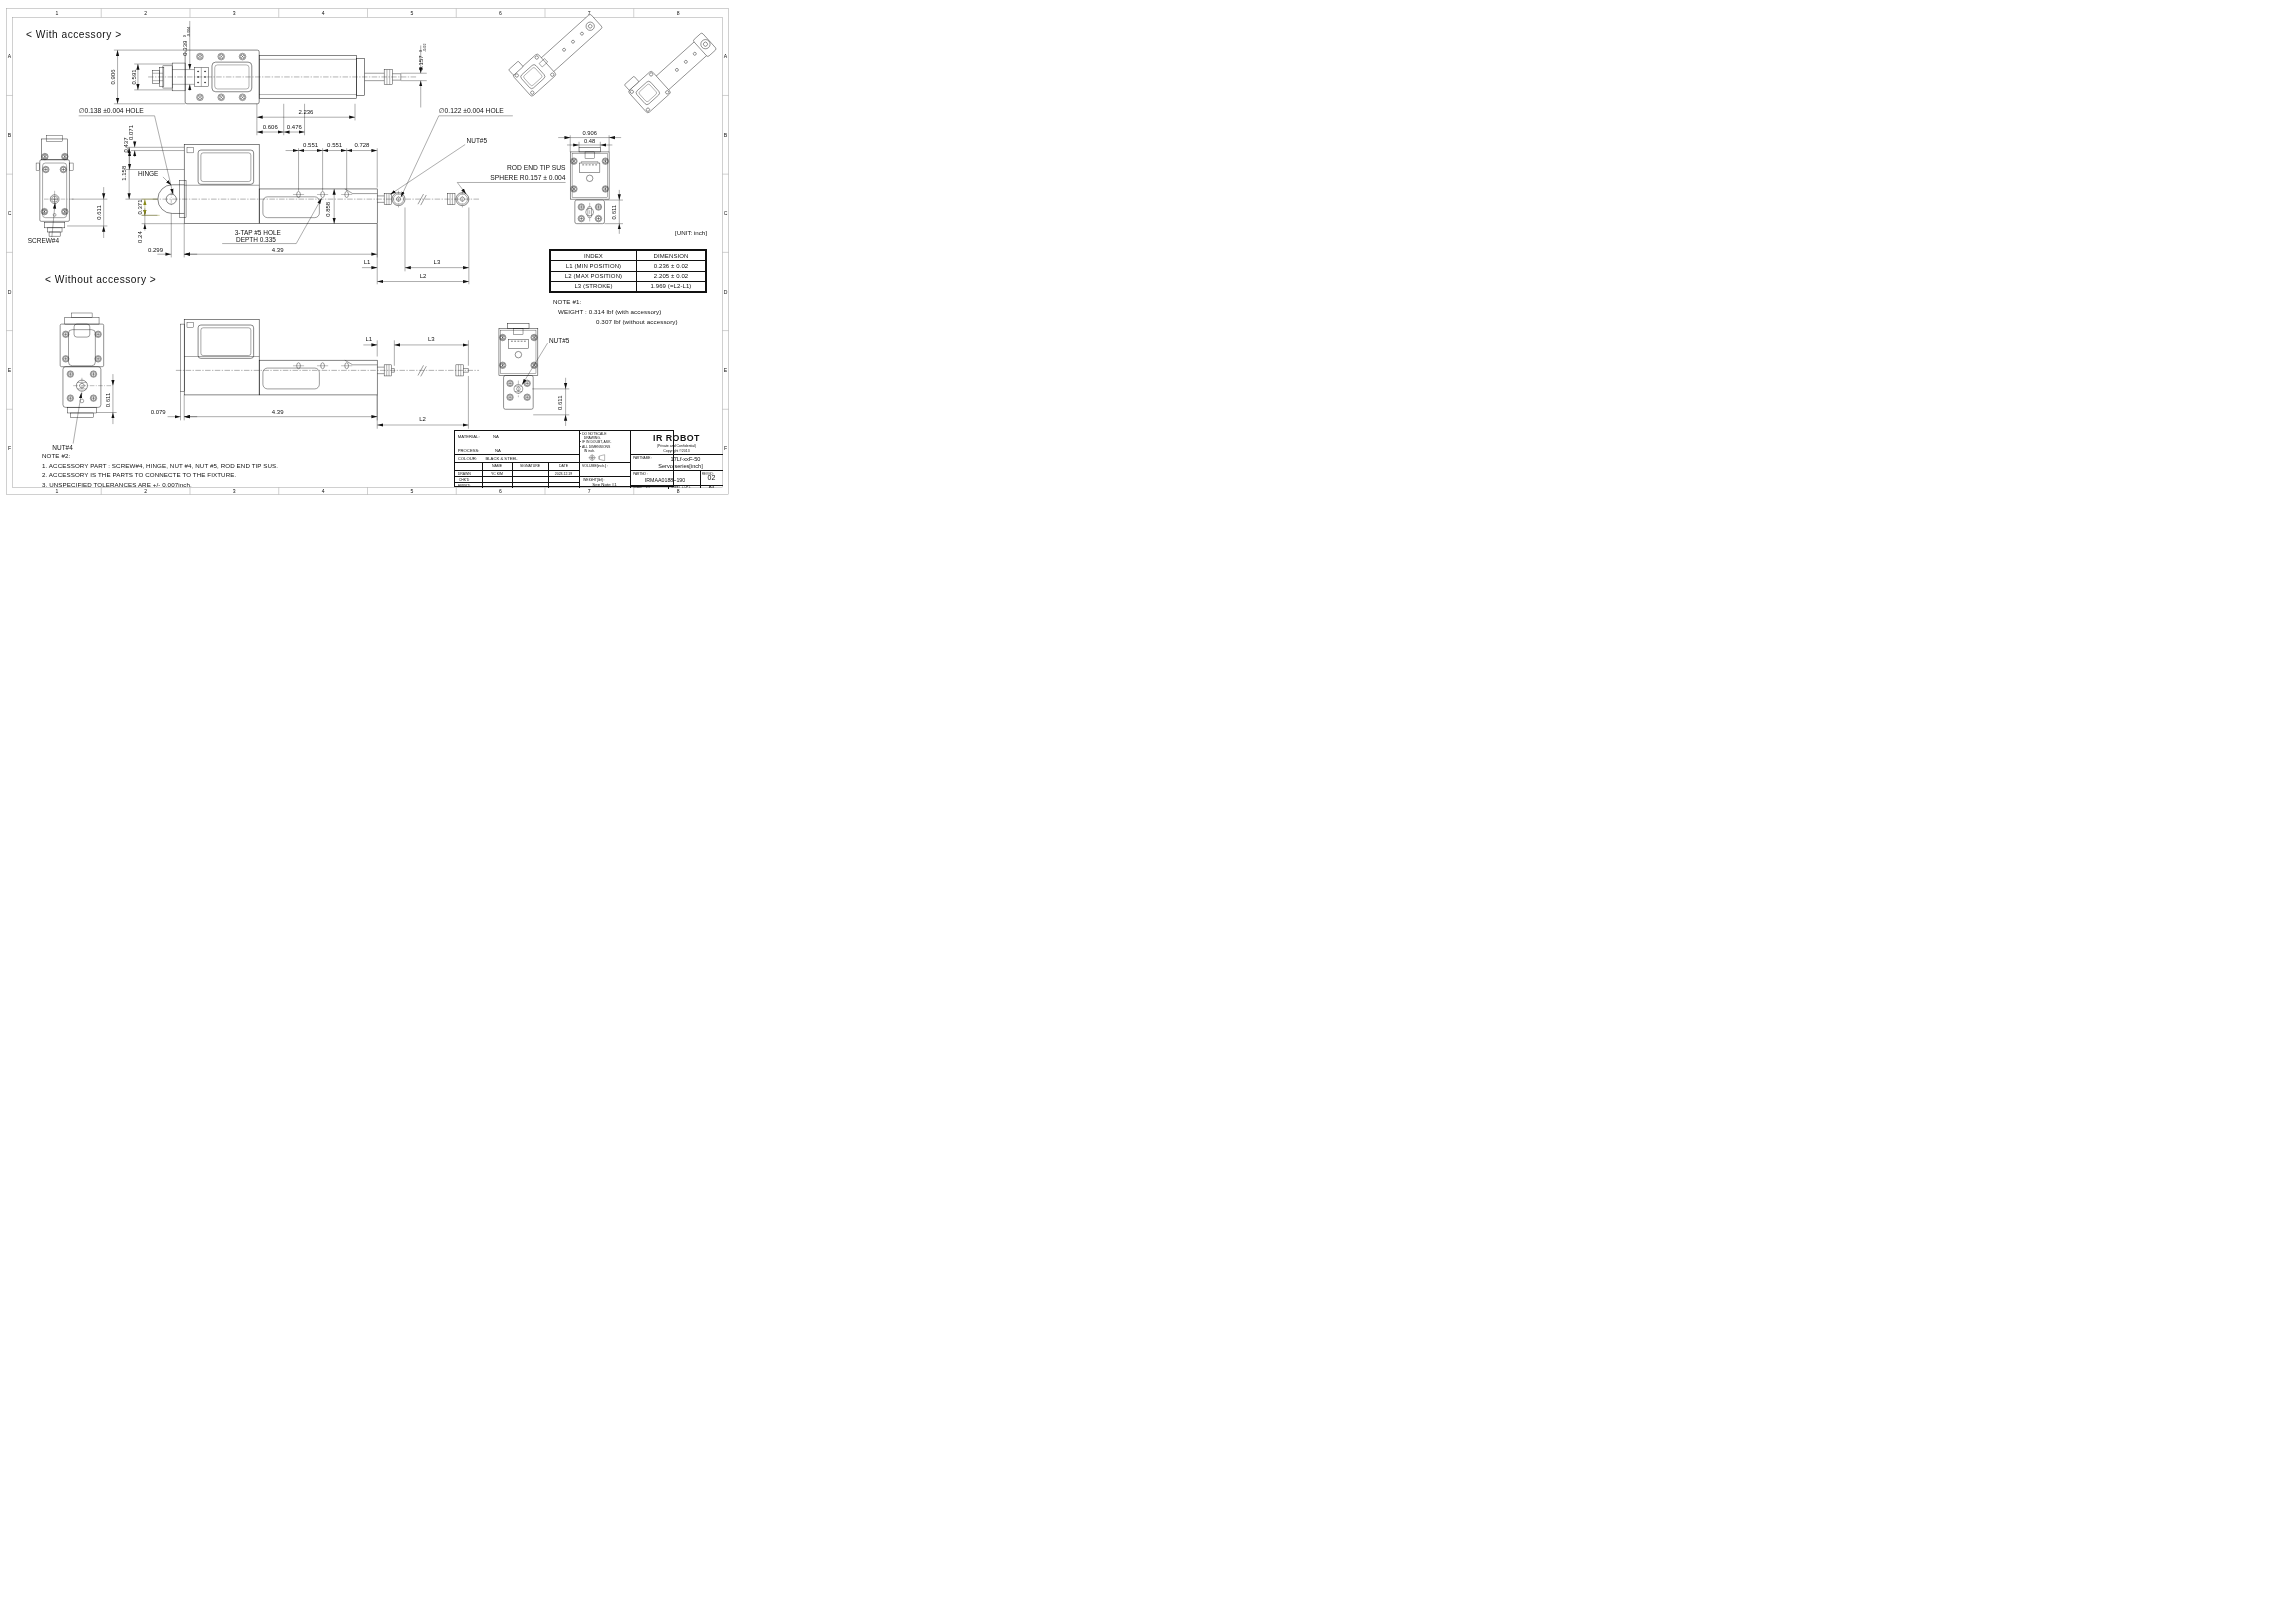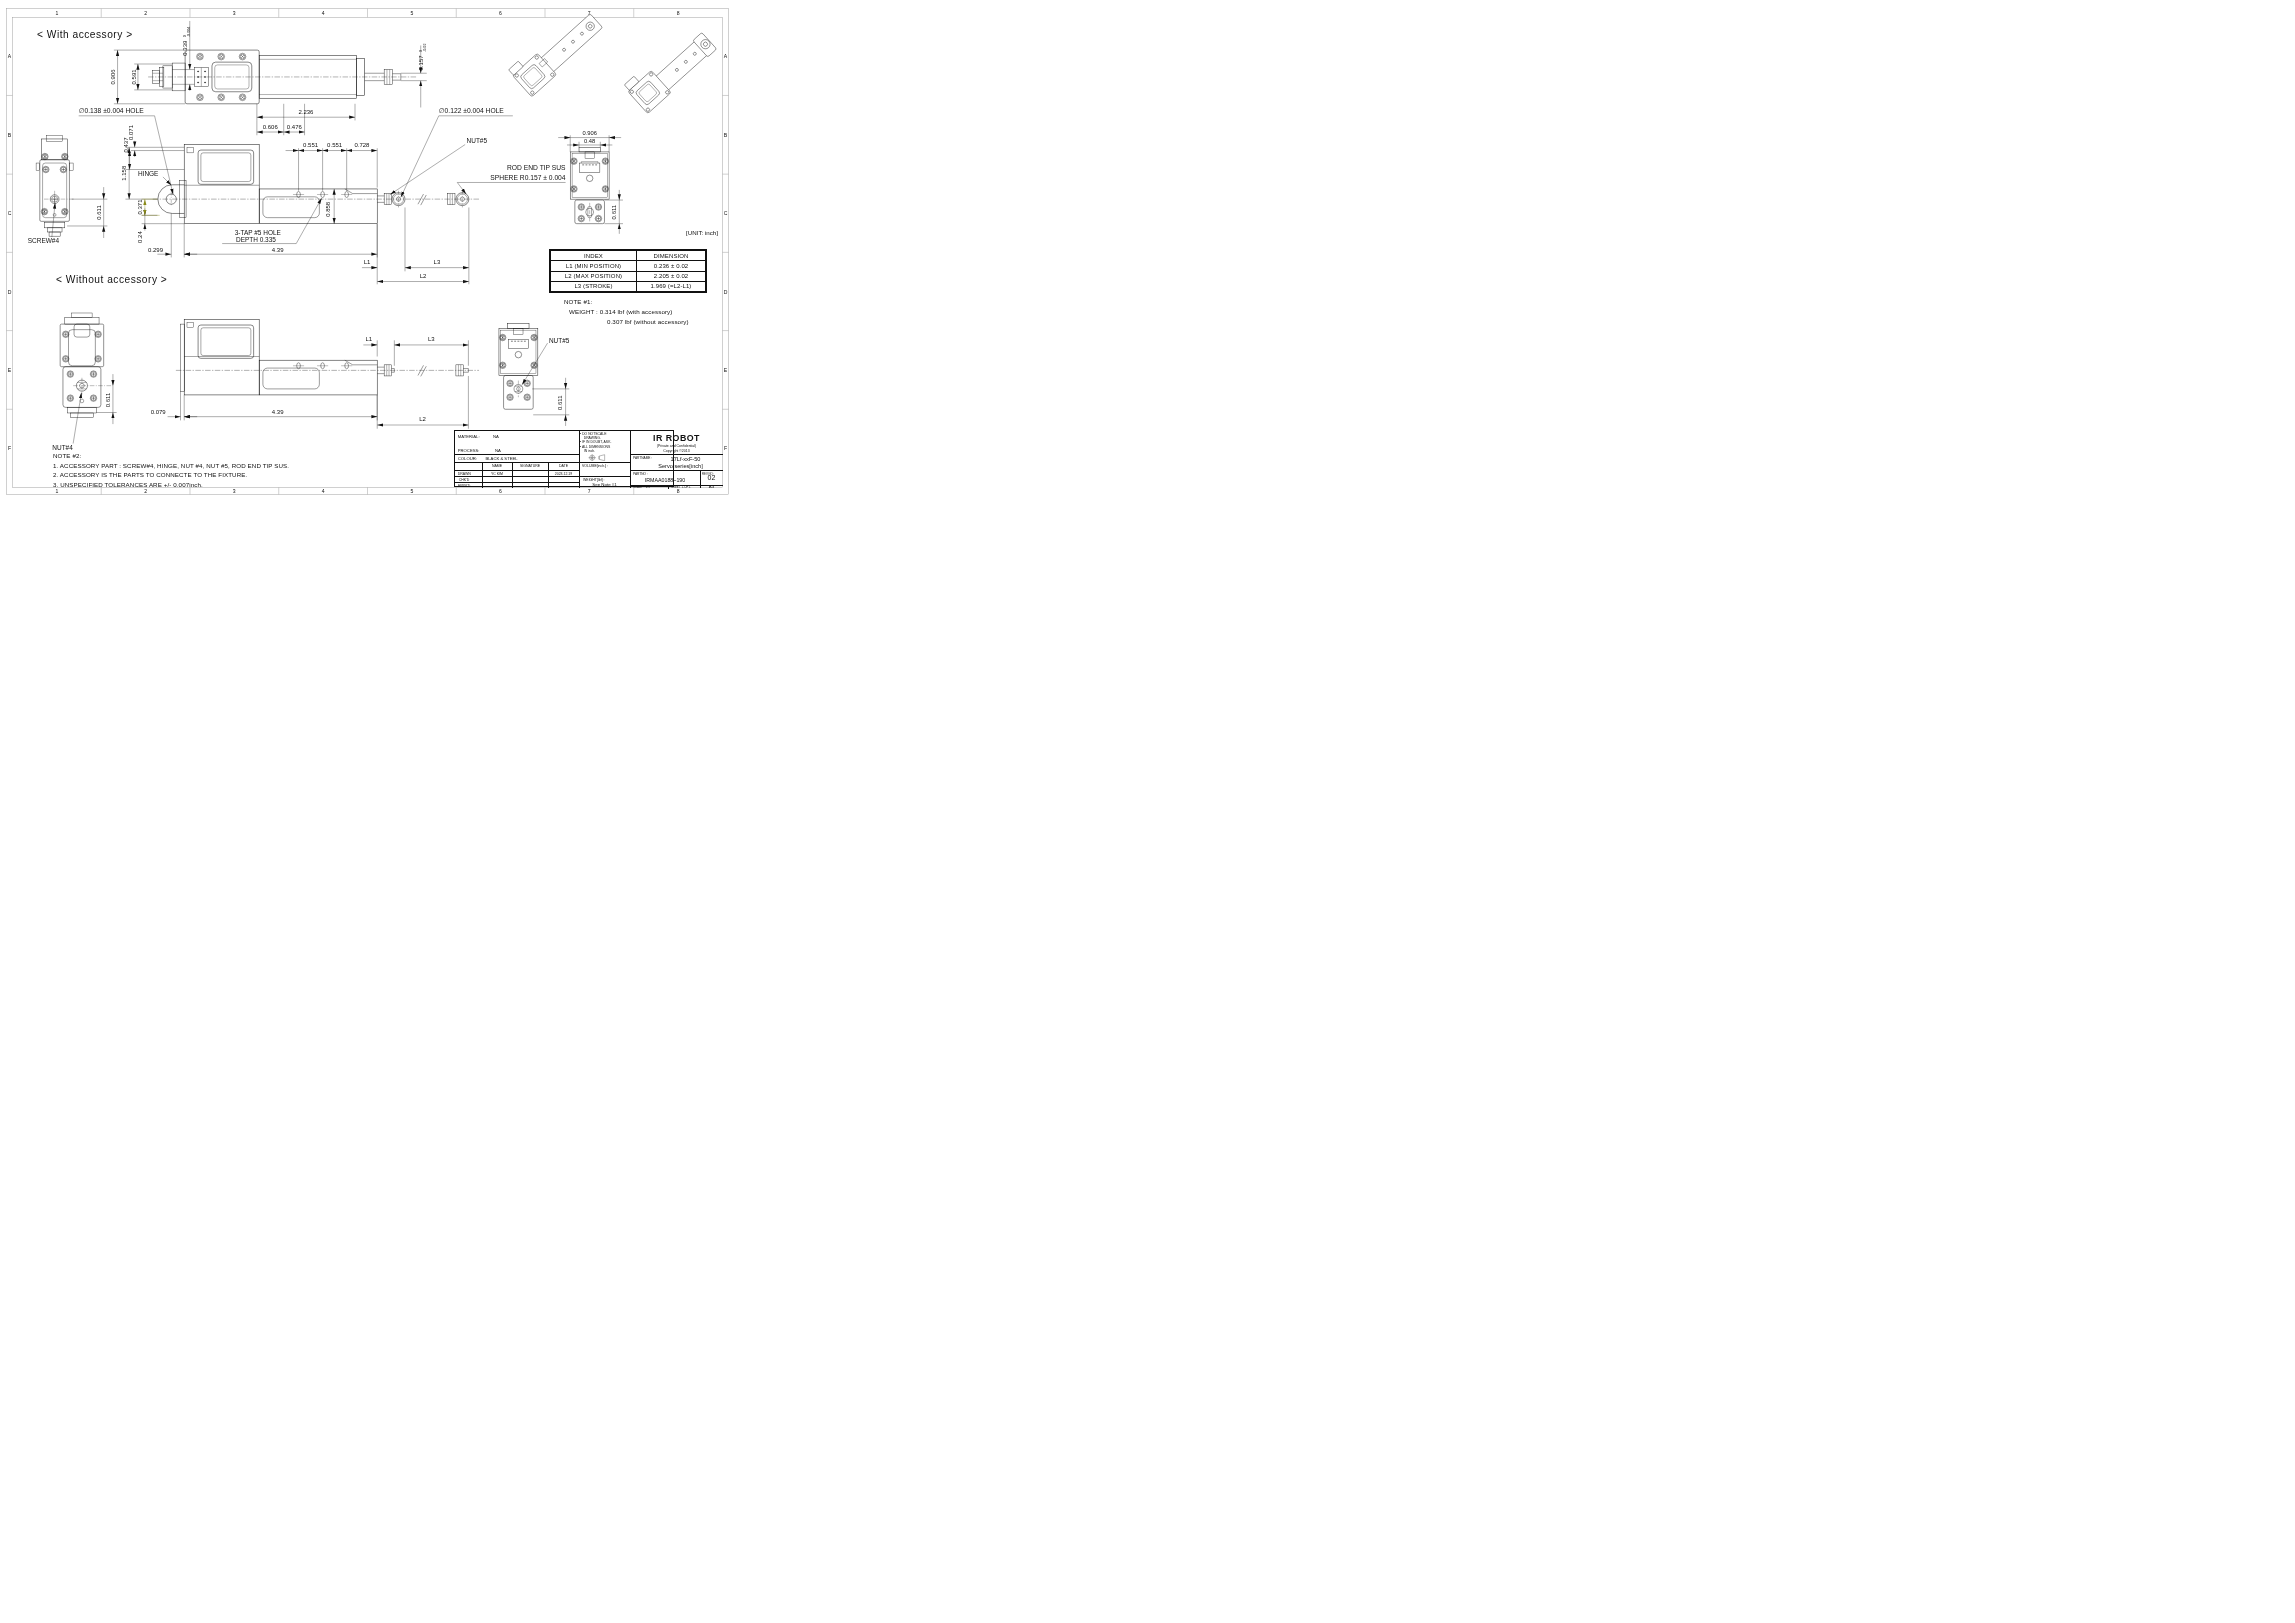--- a/index.html
+++ b/index.html
@@ -1,20 +1,20 @@
 <!DOCTYPE html>
 <html style="font-size:7.4px"><head>
 <meta charset="utf-8">
 <style>
   html,body{margin:0;padding:0;background:#ffffff;}
   .stage{position:relative;width:735px;height:520px;background:#fff;
          font-family:"Liberation Sans",sans-serif;color:#111;overflow:hidden;}
   svg{position:absolute;left:0;top:0;}
   svg text{font-family:"Liberation Sans",sans-serif;fill:#111;}
-  .ov{position:absolute;white-space:nowrap;margin-left:11px;}
+  .ov{position:absolute;white-space:nowrap;}
   .big-title{font-size:10.2px;letter-spacing:0.5px;color:#111;}
   .note{font-size:6.2px;letter-spacing:0.1px;color:#111;}
   .unit{font-size:6.2px;}
   
   .itable{position:absolute;left:549px;top:249px;width:158px;height:44px;border:0.7px solid #111;box-sizing:border-box;}
   .itable table{border-collapse:collapse;width:100%;height:100%;table-layout:fixed;}
   .itable td,.itable th{border:0.6px solid #111;font-size:6px;font-weight:normal;text-align:center;padding:0;letter-spacing:0.1px;}
   .itable col.c1{width:86px;}
   
   .tblock{position:absolute;left:454px;top:430px;width:220px;height:57px;border:0.6px solid #111;box-sizing:border-box;font-size:4.2px;}

